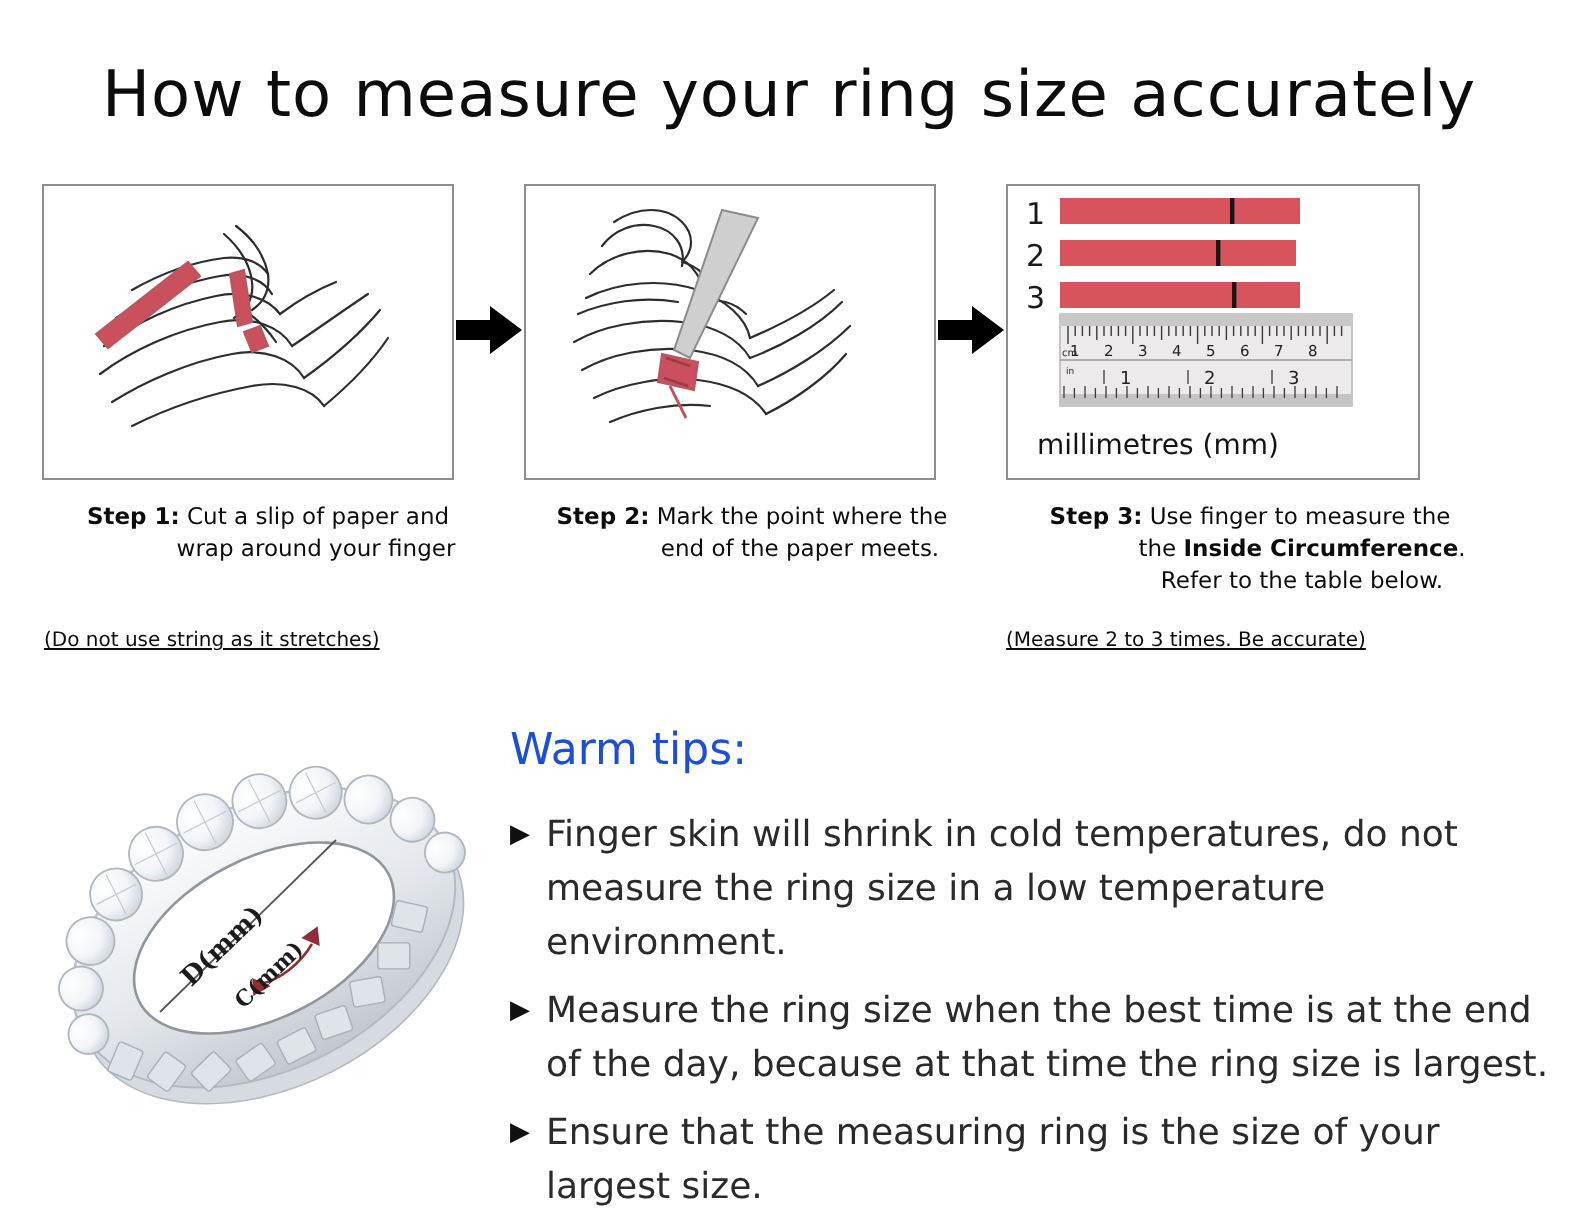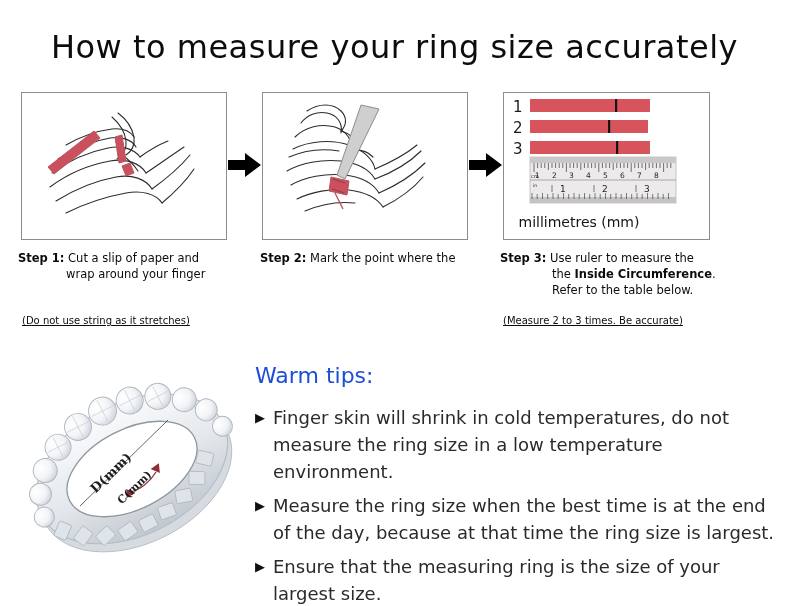--- a/index.html
+++ b/index.html
@@ -60,20 +60,21 @@
   #arrow-1 { left: 228px; }
   #arrow-2 { left: 469px; }
 
   
   .caption-block {
     position: absolute;
     font-family: "DejaVu Sans", sans-serif;
     font-size: 11.5px;
     line-height: 16px;
     color: #0c0c0c;
+    text-align: center;
   }
   #caption-1 { left: 18px;  top: 250px; width: 232px; }
   #caption-2 { left: 260px; top: 250px; width: 232px; }
   #caption-3 { left: 500px; top: 250px; width: 250px; }
   .caption-label { font-weight: bold; }
   .caption-indent { padding-left: 48px; display: block; }
   .caption-indent-3 { padding-left: 52px; display: block; }
   .caption-strong { font-weight: bold; margin-top: 16px; }
 
   .note-block {
@@ -329,24 +330,25 @@
   </div>
 </div>
 
 <div class="caption-block" id="caption-1">
   <span class="caption-label">Step 1:</span><span> Cut a slip of paper and</span>
   <span class="caption-indent">wrap around your finger</span>
 </div>
 
 <div class="caption-block" id="caption-2">
   <span class="caption-label">Step 2:</span><span> Mark the point where the</span>
+  <span class="caption-indent">end of the paper meets.</span>
 </div>
 
 <div class="caption-block" id="caption-3">
-  <span class="caption-label">Step 3:</span><span> Use ruler to measure the</span>
+  <span class="caption-label">Step 3:</span><span> Use finger to measure the</span>
   <span class="caption-indent-3"><span>the </span><span class="caption-strong">Inside Circumference</span><span>.</span></span>
   <span class="caption-indent-3">Refer to the table below.</span>
 </div>
 
 <div class="note-block" id="note-1">(Do not use string as it stretches)</div>
 <div class="note-block" id="note-3">(Measure 2 to 3 times. Be accurate)</div>
 
 <div id="ring-figure">
   <svg id="ring-svg" viewBox="0 0 228 222">
     <defs>

